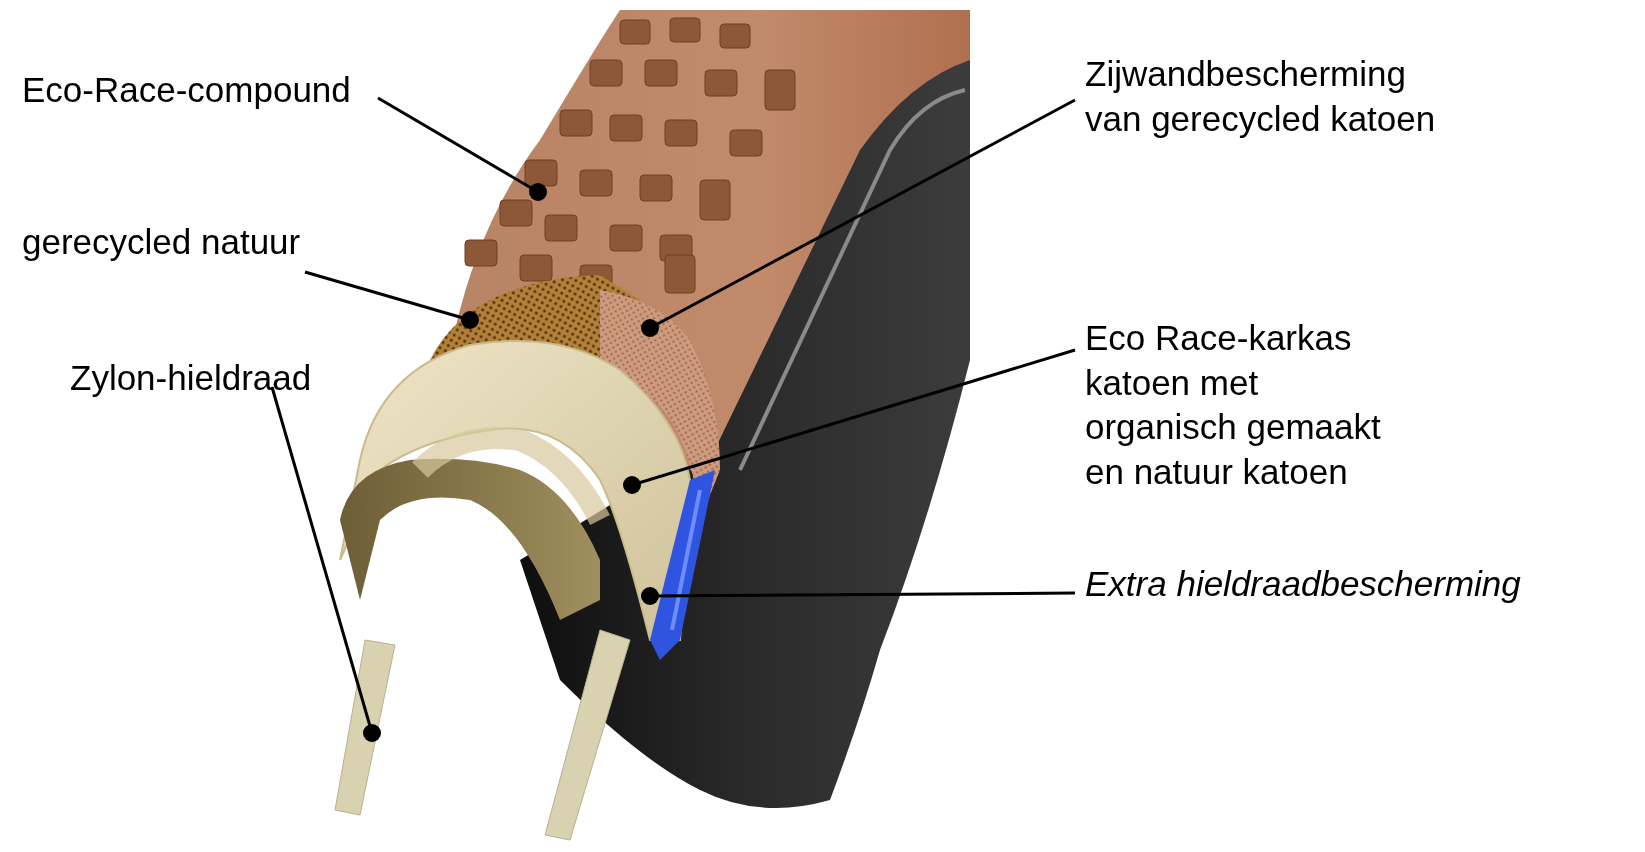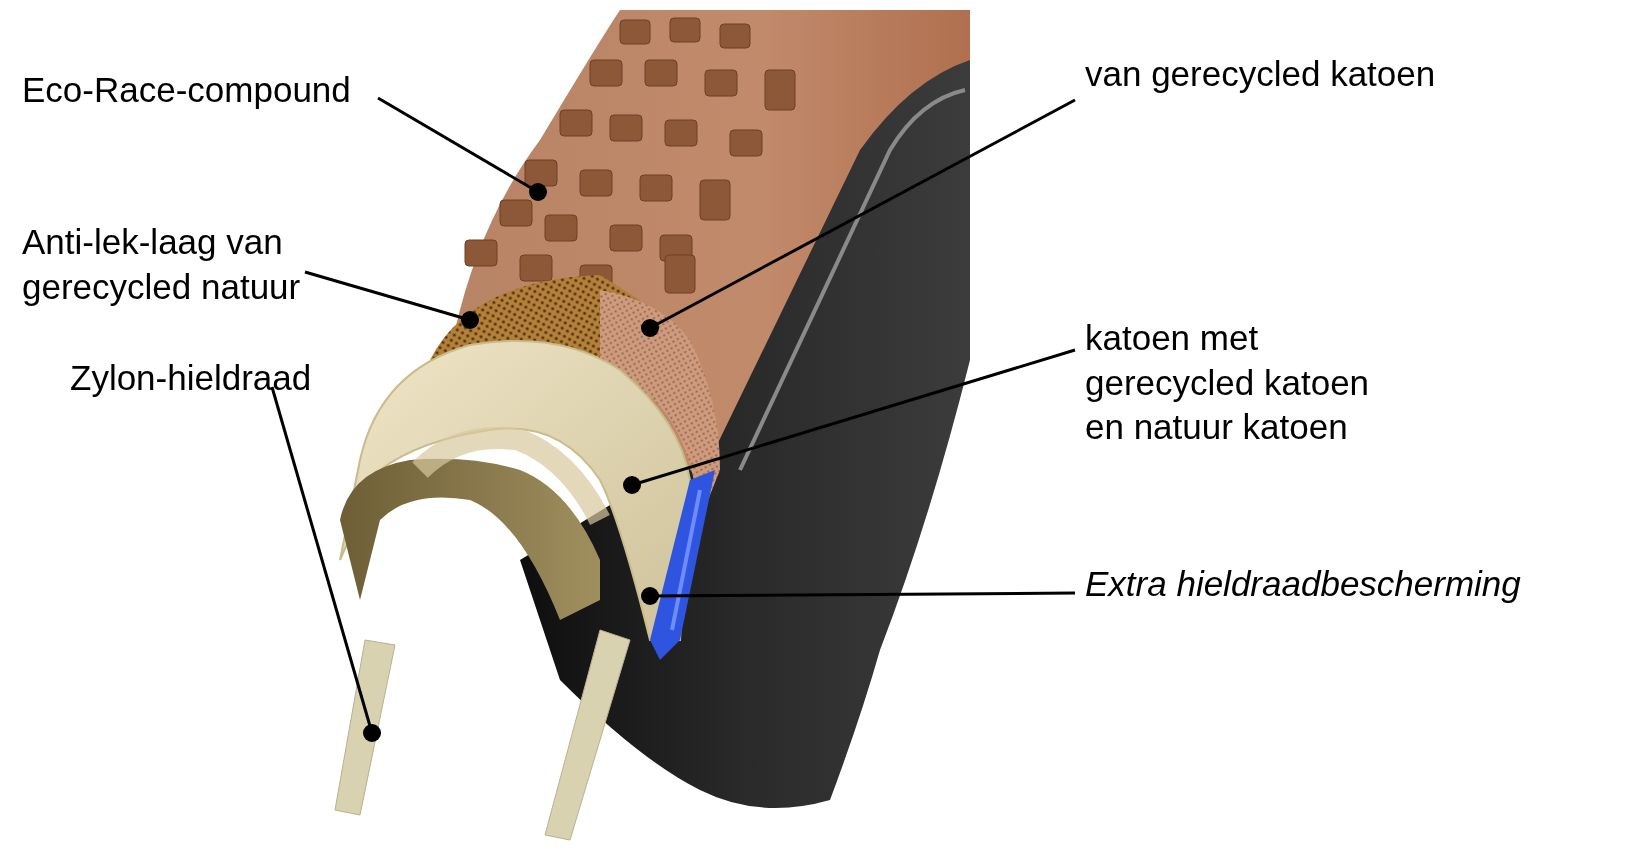--- a/index.html
+++ b/index.html
@@ -108,35 +108,36 @@
       <circle cx="632" cy="485" r="9"></circle>
       <circle cx="650" cy="596" r="9"></circle>
     </g>
   </svg>
 
   <div class="label" style="left:22px; top:68px;">
     <span>Eco-Race-compound</span>
   </div>
 
   <div class="label" style="left:22px; top:220px;">
-    <span>Anti-lek-laag van</span>
     <span>gerecycled natuur</span>
   </div>
 
   <div class="label" style="left:22px; top:356px;margin-left:48px;">
     <span>Zylon-hieldraad</span>
   </div>
 
   <div class="label" style="left:1085px; top:52px;">
+    <span>Zijwandbescherming</span>
     <span>van gerecycled katoen</span>
   </div>
 
   <div class="label" style="left:1085px; top:316px;">
+    <span>Eco Race-karkas</span>
     <span>katoen met</span>
-    <span>gerecycled katoen</span>
+    <span>organisch gemaakt</span>
     <span>en natuur katoen</span>
   </div>
 
   <div class="label" style="left:1085px; top:562px;font-style:italic;">
     <span>Extra hieldraadbescherming</span>
   </div>
 
 </div>
 
 </body></html>

